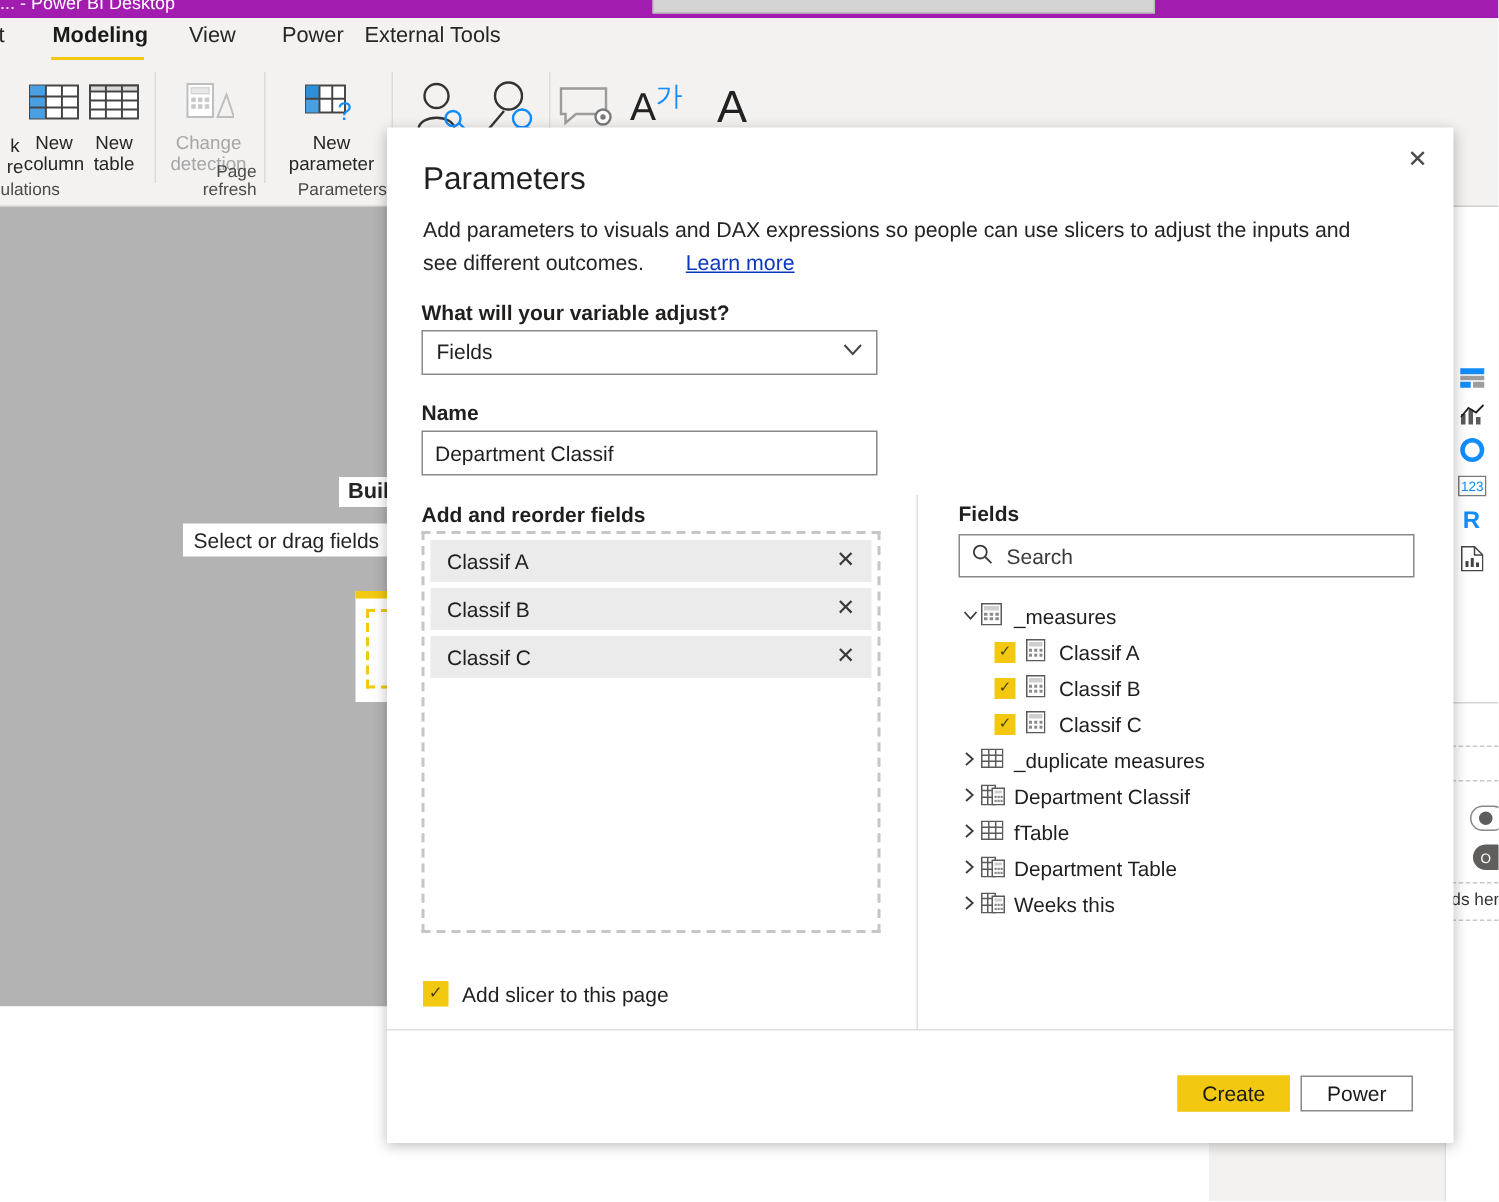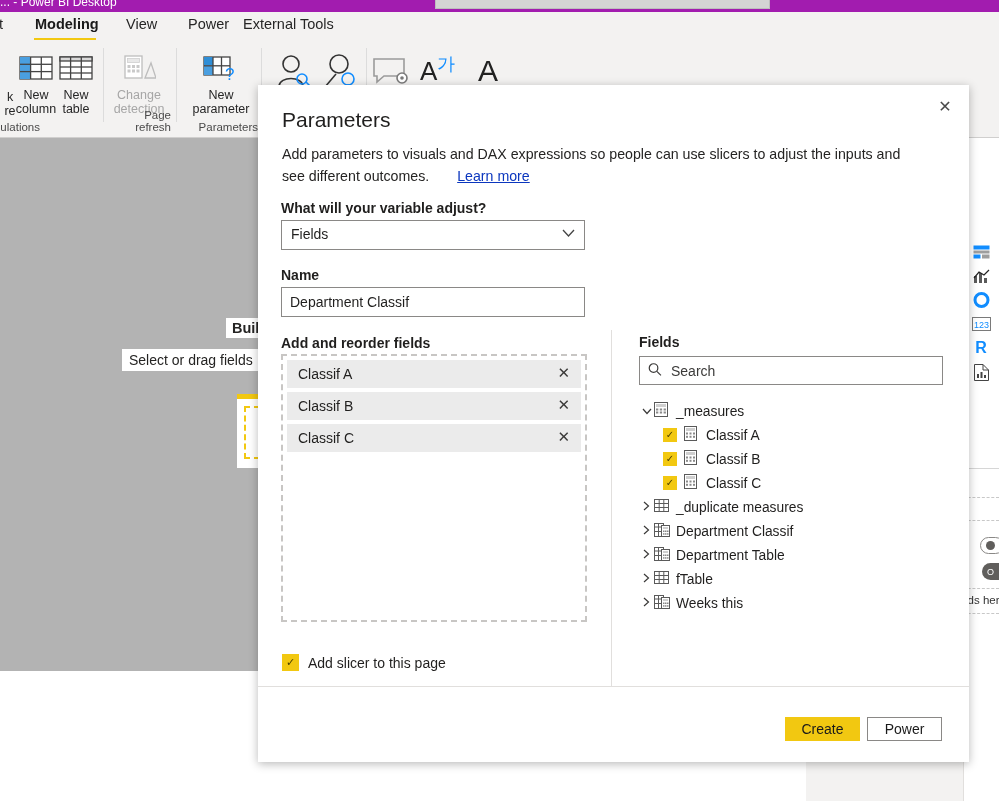--- a/index.html
+++ b/index.html
@@ -631,20 +631,38 @@
         <span class="tw-label">Department Classif</span>
       </div>
 
       <div class="tree-row">
         <span class="tw-chev">
           <svg width="7" height="10" viewBox="0 0 7 10">
               <path d="M1 1 L5.5 5 L1 9" fill="none" stroke="#3b3a39" stroke-width="1.2"></path>
             </svg>
         </span>
         <span class="tw-icon">
+          <svg width="15" height="13" viewBox="0 0 15 13">
+            <rect x="0.5" y="0.5" width="14" height="12" fill="#fff" stroke="#5a5a5a" stroke-width="1"></rect>
+            <line x1="5.2" y1="0.5" x2="5.2" y2="12.5" stroke="#5a5a5a" stroke-width="1"></line>
+            <line x1="9.8" y1="0.5" x2="9.8" y2="12.5" stroke="#5a5a5a" stroke-width="1"></line>
+            <line x1="0.5" y1="4.5" x2="14.5" y2="4.5" stroke="#5a5a5a" stroke-width="1"></line>
+            <line x1="0.5" y1="8.5" x2="14.5" y2="8.5" stroke="#5a5a5a" stroke-width="1"></line>
+          </svg>
+        </span>
+        <span class="tw-label">fTable</span>
+      </div>
+
+      <div class="tree-row">
+        <span class="tw-chev">
+          <svg width="7" height="10" viewBox="0 0 7 10">
+              <path d="M1 1 L5.5 5 L1 9" fill="none" stroke="#3b3a39" stroke-width="1.2"></path>
+            </svg>
+        </span>
+        <span class="tw-icon">
           <svg width="16" height="14" viewBox="0 0 16 14">
             <rect x="0.5" y="0.5" width="9" height="13" fill="#fff" stroke="#5a5a5a" stroke-width="1"></rect>
             <line x1="0.5" y1="4" x2="9.5" y2="4" stroke="#5a5a5a" stroke-width="1"></line>
             <line x1="0.5" y1="8.5" x2="9.5" y2="8.5" stroke="#5a5a5a" stroke-width="1"></line>
             <line x1="4.5" y1="0.5" x2="4.5" y2="13.5" stroke="#5a5a5a" stroke-width="1"></line>
             <rect x="7.5" y="2.5" width="8" height="11" fill="#fff" stroke="#5a5a5a" stroke-width="1"></rect>
             <rect x="9" y="4" width="5" height="2" fill="#cfcfcf"></rect>
             <rect x="9" y="7.5" width="1.5" height="1.5" fill="#8a8a8a"></rect>
               <rect x="11" y="7.5" width="1.5" height="1.5" fill="#8a8a8a"></rect>
               <rect x="13" y="7.5" width="1.5" height="1.5" fill="#8a8a8a"></rect>
@@ -656,38 +674,20 @@
         <span class="tw-label">Department Table</span>
       </div>
 
       <div class="tree-row">
         <span class="tw-chev">
           <svg width="7" height="10" viewBox="0 0 7 10">
               <path d="M1 1 L5.5 5 L1 9" fill="none" stroke="#3b3a39" stroke-width="1.2"></path>
             </svg>
         </span>
         <span class="tw-icon">
-          <svg width="15" height="13" viewBox="0 0 15 13">
-            <rect x="0.5" y="0.5" width="14" height="12" fill="#fff" stroke="#5a5a5a" stroke-width="1"></rect>
-            <line x1="5.2" y1="0.5" x2="5.2" y2="12.5" stroke="#5a5a5a" stroke-width="1"></line>
-            <line x1="9.8" y1="0.5" x2="9.8" y2="12.5" stroke="#5a5a5a" stroke-width="1"></line>
-            <line x1="0.5" y1="4.5" x2="14.5" y2="4.5" stroke="#5a5a5a" stroke-width="1"></line>
-            <line x1="0.5" y1="8.5" x2="14.5" y2="8.5" stroke="#5a5a5a" stroke-width="1"></line>
-          </svg>
-        </span>
-        <span class="tw-label">fTable</span>
-      </div>
-
-      <div class="tree-row">
-        <span class="tw-chev">
-          <svg width="7" height="10" viewBox="0 0 7 10">
-              <path d="M1 1 L5.5 5 L1 9" fill="none" stroke="#3b3a39" stroke-width="1.2"></path>
-            </svg>
-        </span>
-        <span class="tw-icon">
           <svg width="16" height="14" viewBox="0 0 16 14">
             <rect x="0.5" y="0.5" width="9" height="13" fill="#fff" stroke="#5a5a5a" stroke-width="1"></rect>
             <line x1="0.5" y1="4" x2="9.5" y2="4" stroke="#5a5a5a" stroke-width="1"></line>
             <line x1="0.5" y1="8.5" x2="9.5" y2="8.5" stroke="#5a5a5a" stroke-width="1"></line>
             <line x1="4.5" y1="0.5" x2="4.5" y2="13.5" stroke="#5a5a5a" stroke-width="1"></line>
             <rect x="7.5" y="2.5" width="8" height="11" fill="#fff" stroke="#5a5a5a" stroke-width="1"></rect>
             <rect x="9" y="4" width="5" height="2" fill="#cfcfcf"></rect>
             <rect x="9" y="7.5" width="1.5" height="1.5" fill="#8a8a8a"></rect>
               <rect x="11" y="7.5" width="1.5" height="1.5" fill="#8a8a8a"></rect>
               <rect x="13" y="7.5" width="1.5" height="1.5" fill="#8a8a8a"></rect>

